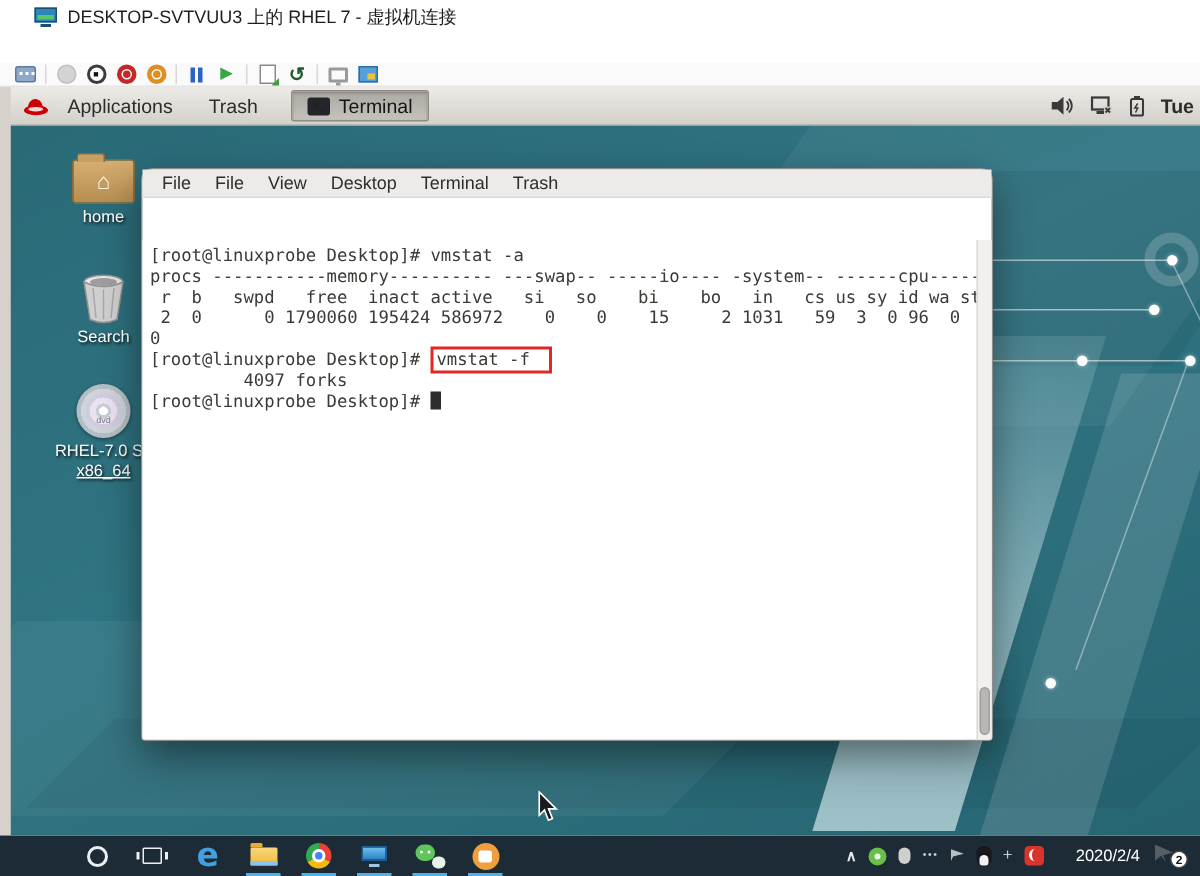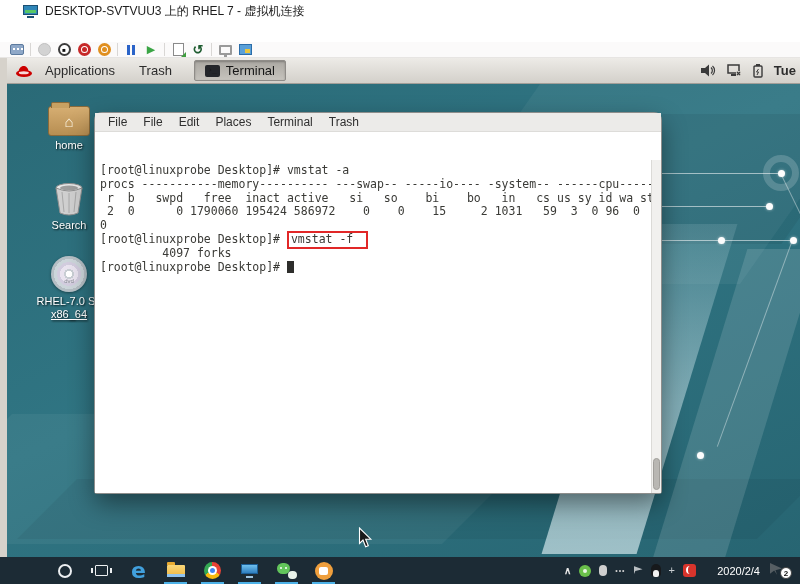--- a/index.html
+++ b/index.html
@@ -336,22 +336,22 @@
               </div>
             <div class="lbl">RHEL-7.0 Se</div>
             <div class="lbl" style="margin-top:0;text-decoration:underline;">x86_64</div>
           </div>
         </div>
 
         <div class="term">
           <div class="term-menubar">
             <span class="term-menu-item">File</span>
             <span class="term-menu-item">File</span>
-            <span class="term-menu-item">Edit</span>
-            <span class="term-menu-item">Places</span>
+            <span class="term-menu-item">View</span>
+            <span class="term-menu-item">Desktop</span>
             <span class="term-menu-item">Terminal</span>
             <span class="term-menu-item">Trash</span>
           </div>
           <div class="term-body">
             <pre class="term-text"><div>[root@linuxprobe Desktop]# vmstat -a</div><div>procs -----------memory---------- ---swap-- -----io---- -system-- ------cpu-----</div><div> r  b   swpd   free  inact active   si   so    bi    bo   in   cs us sy id wa st</div><div> 2  0      0 1790060 195424 586972    0    0    15     2 1031   59  3  0 96  0</div><div>0</div><div><span>[root@linuxprobe Desktop]# </span><span class="redbox">vmstat -f</span></div><div>         4097 forks</div><div><span>[root@linuxprobe Desktop]# </span><span class="cursor-block"></span></div></pre>
             <div class="term-scroll">
               <div class="term-thumb"></div>
             </div>
           </div>
         </div>

